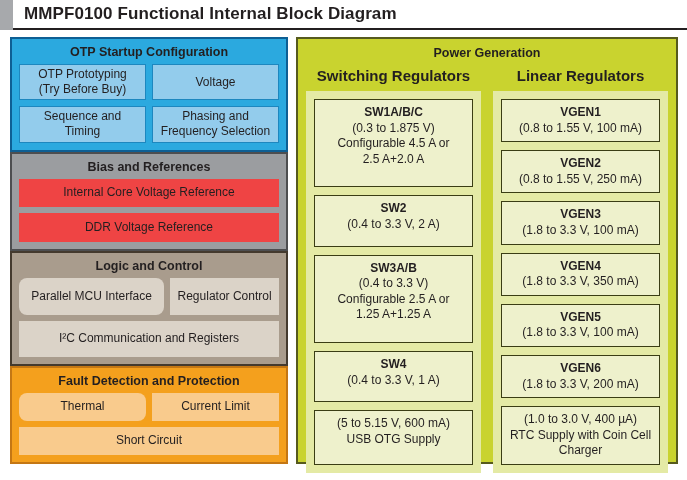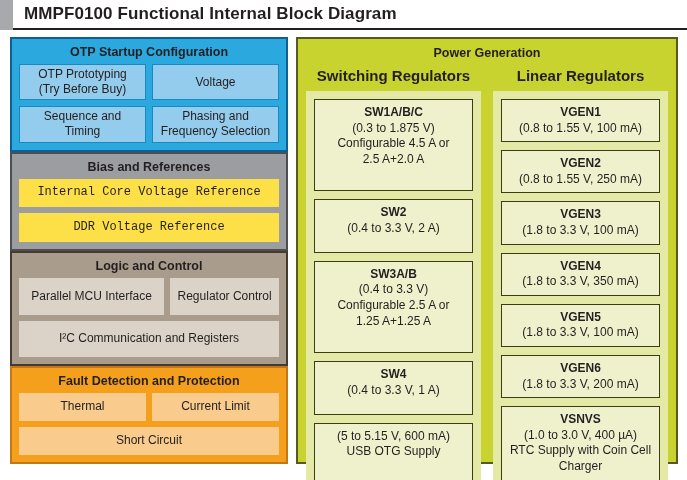--- a/index.html
+++ b/index.html
@@ -70,38 +70,38 @@
     text-align: center;
     font-size: 12px;
     line-height: 1.25;
     white-space: pre-line;
     padding: 2px 4px;
   }
   
   .sec-blue   { background: #2ba9df; border: 2px solid #0e5f94; height: 124px; }
   .sec-blue .cell { background: #93ccec; border: 1px solid #1d87bf; }
   .sec-gray   { background: #9b9da0; border: 2px solid #4d4e50; height: 108px; }
-  .sec-gray .cell { background: #fde047; font-family: Liberation Mono, monospace; }
+  .sec-gray .cell { background: #ef4444; }
   .sec-taupe  { background: #a99c8d; border: 2px solid #443a2e; height: 124px; }
   .sec-taupe .cell { background: #dbd3c8; }
   .sec-orange { background: #f4a01d; border: 2px solid #c47714; height: 106px; }
   .sec-orange .cell { background: #f9cb8d; }
   .grid-2x2 { grid-template-columns: 1fr 1fr; grid-template-rows: 1fr 1fr; }
   .grid-rows2 { grid-template-rows: 1fr 1fr; }
   .grid-logic {
     grid-template-columns: 4fr 3fr;
     grid-template-rows: 1fr 1fr;
     grid-template-areas: "a b" "c c";
   }
   .grid-fault {
     grid-template-columns: 1fr 1fr;
     grid-template-rows: 1fr 1fr;
     grid-template-areas: "a b" "c c";
   }
-  .area-a { grid-area: a; } .area-b { grid-area: b; } .area-c { grid-area: c; }
+  .area-a { grid-area: a; border-radius: 8px; } .area-b { grid-area: b; } .area-c { grid-area: c; }
   
   .power {
     flex: 1 1 auto;
     background: #c9d32f;
     border: 2px solid #565a1e;
     display: flex;
     flex-direction: column;
     padding: 4px 8px 8px 8px;
   }
   .power-title {
@@ -259,21 +259,20 @@
           </div>
           <div class="pbox">
             <div class="pbox-title">VGEN5</div>
             <div class="pbox-detail">(1.8 to 3.3 V, 100 mA)</div>
           </div>
           <div class="pbox">
             <div class="pbox-title">VGEN6</div>
             <div class="pbox-detail">(1.8 to 3.3 V, 200 mA)</div>
           </div>
           <div class="pbox grow-3">
-            <div class="pbox-title">VSNVS</div>
             <div class="pbox-detail">(1.0 to 3.0 V, 400 µA)
 RTC Supply with Coin Cell Charger</div>
           </div>
         </div>
       </div>
 
     </div>
   </section>
 
 </main>

